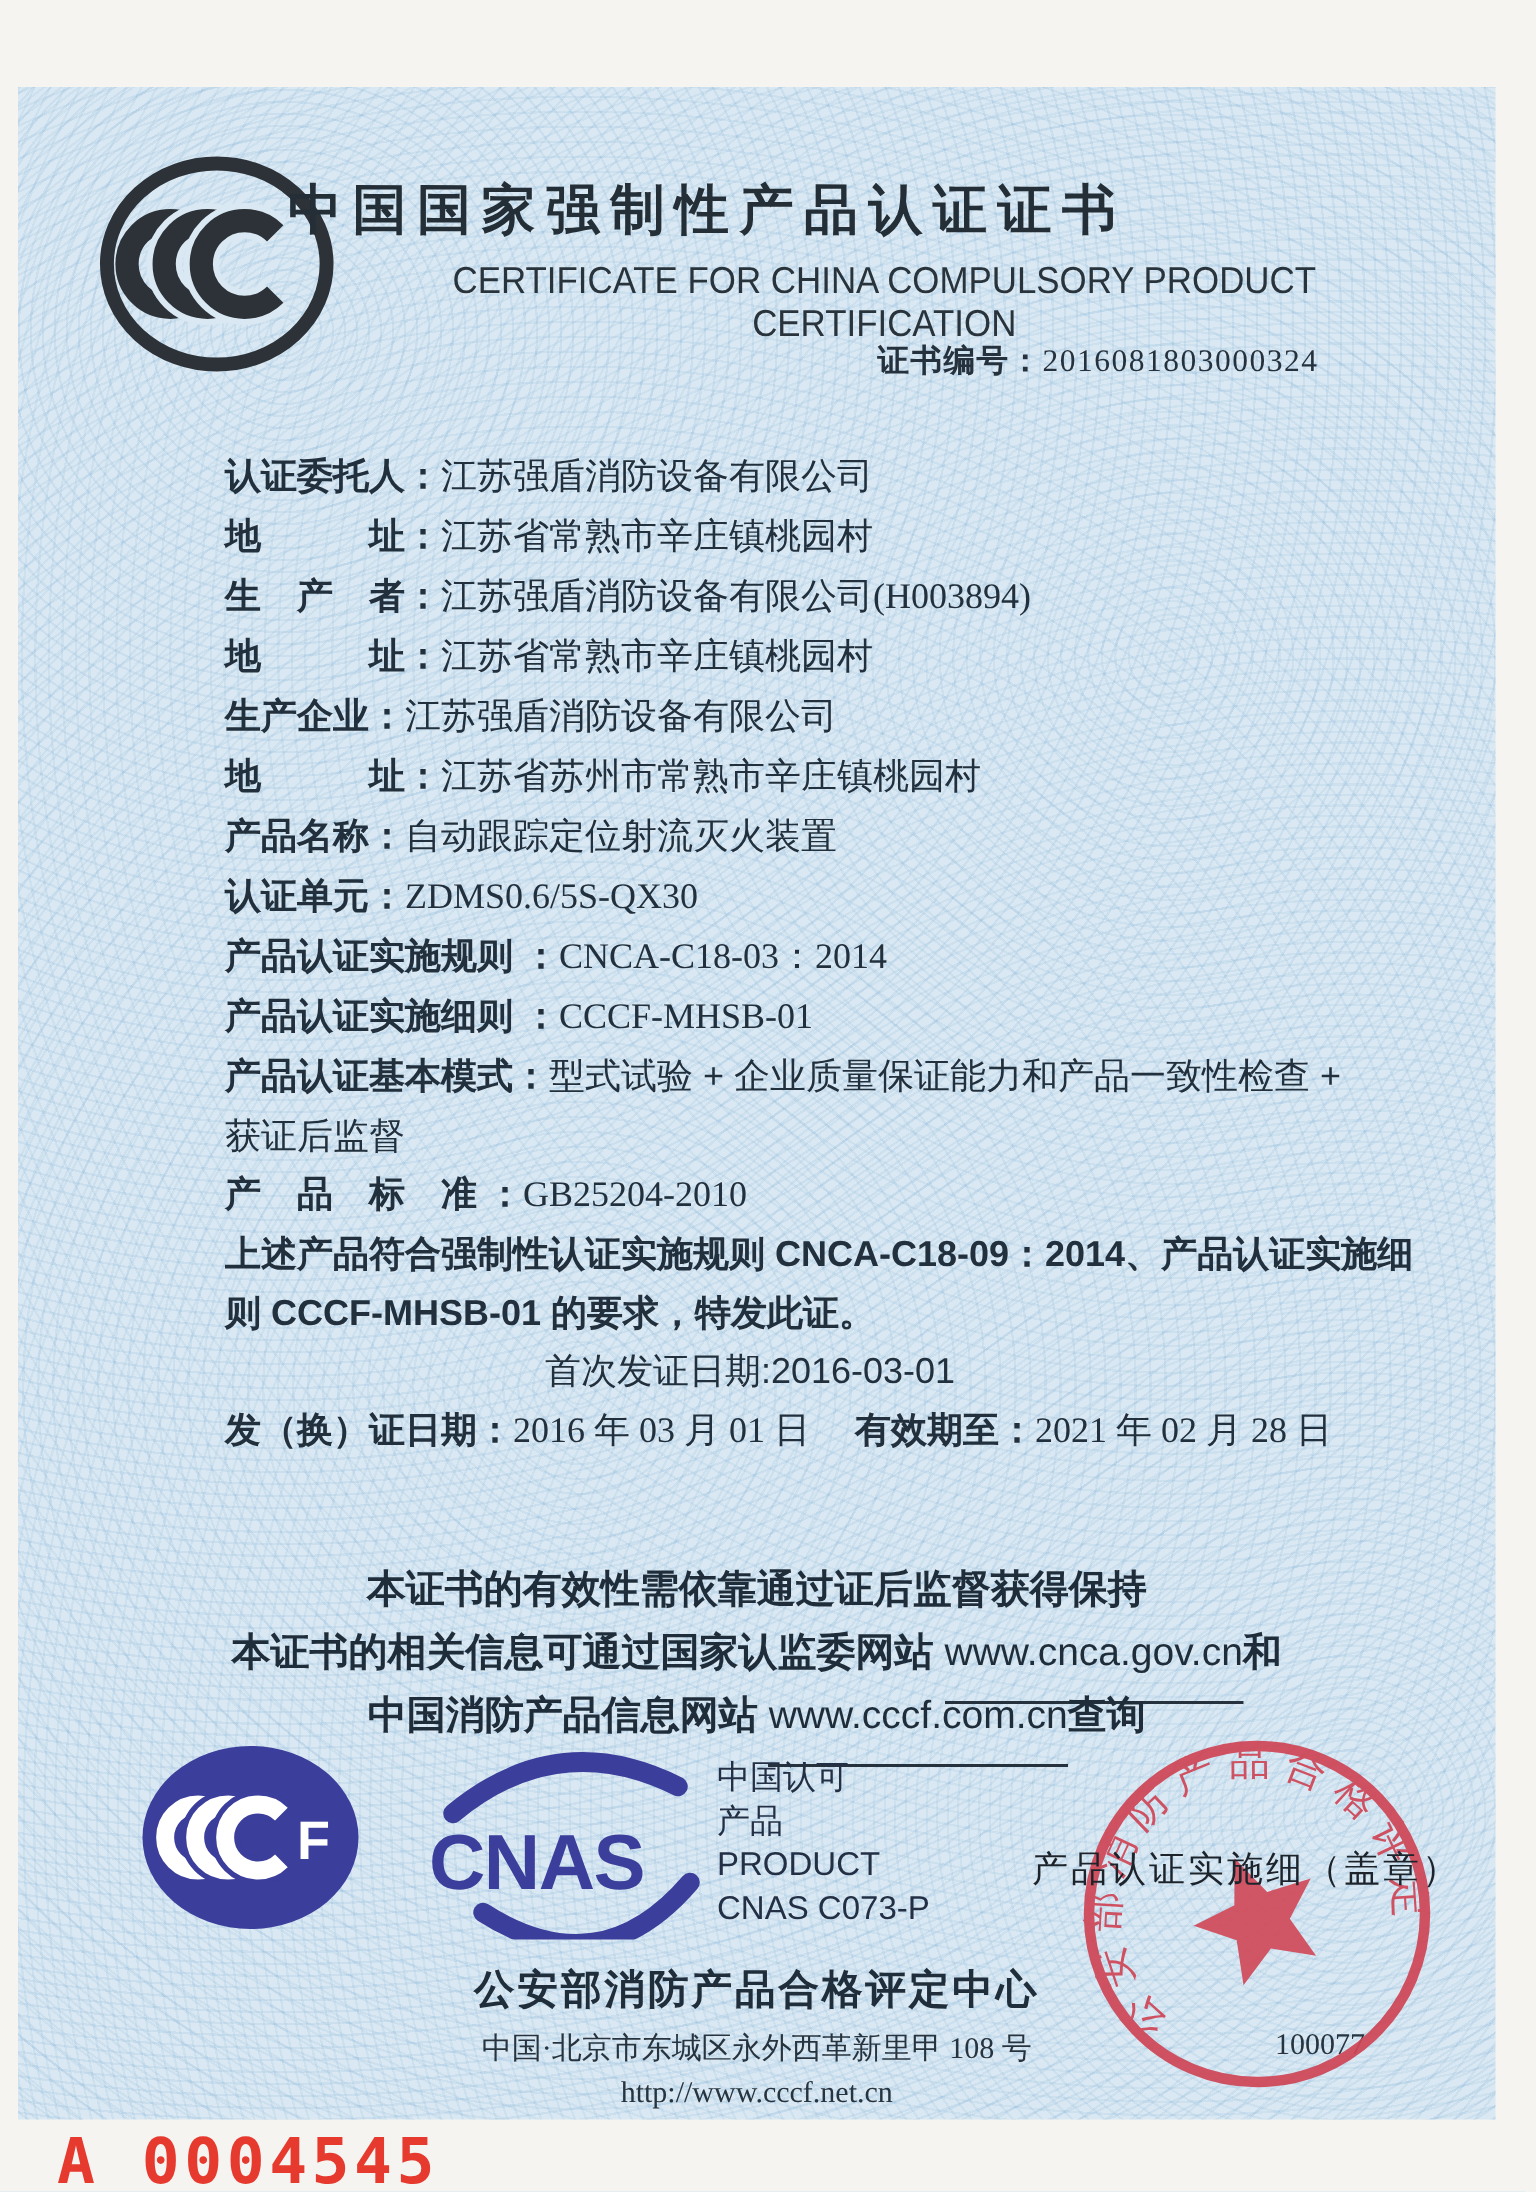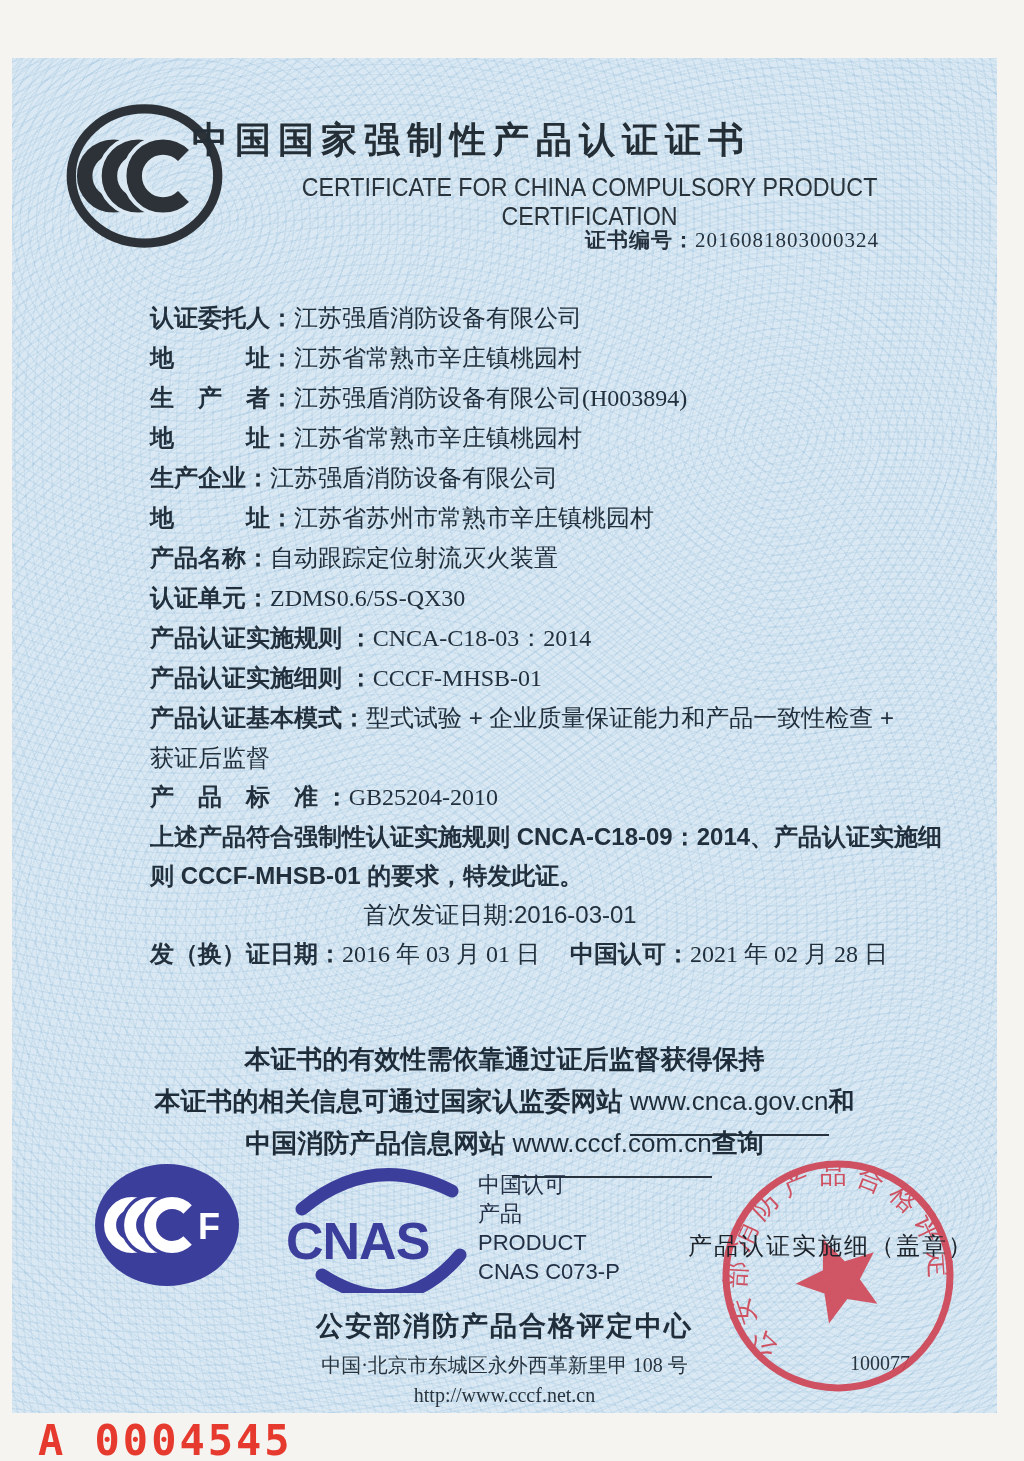--- a/index.html
+++ b/index.html
@@ -98,21 +98,21 @@
     <div class="row"><span class="lbl">认证单元：</span><span class="val">ZDMS0.6/5S-QX30</span></div>
     <div class="row"><span class="lbl">产品认证实施规则 ：</span><span class="val">CNCA-C18-03：2014</span></div>
     <div class="row"><span class="lbl">产品认证实施细则 ：</span><span class="val">CCCF-MHSB-01</span></div>
     <div class="row"><span class="lbl">产品认证基本模式：</span><span class="sans">型式试验 + 企业质量保证能力和产品一致性检查 +</span></div>
     <div class="row sans">获证后监督</div>
     <div class="row"><span class="lbl">产　品　标　准 ：</span><span class="val">GB25204-2010</span></div>
     <div class="row bold-par">上述产品符合强制性认证实施规则 CNCA-C18-09：2014、产品认证实施细</div>
     <div class="row bold-par">则 CCCF-MHSB-01 的要求，特发此证。</div>
     <div class="row first-issue">首次发证日期:2016-03-01</div>
     <div class="row">
-      <span class="lbl">发（换）证日期：</span><span class="val">2016 年 03 月 01 日</span><span class="lbl gap-l">中国认可：</span><span class="val">2021 年 02 月 28 日</span>
+      <span class="lbl">发（换）证日期：</span><span class="val">2016 年 03 月 01 日</span><span class="lbl gap-l">有效期至：</span><span class="val">2021 年 02 月 28 日</span>
     </div>
   </div>
 
   <div class="notices">
     <div>本证书的有效性需依靠通过证后监督获得保持</div>
     <div><span>本证书的相关信息可通过国家认监委网站 </span><span class="url">www.cnca.gov.cn</span><span>和</span></div>
     <div><span>中国消防产品信息网站 </span><span class="url">www.cccf.com.cn</span><span>查询</span></div>
   </div>
 
   <svg class="cccf-mark" viewBox="0 0 150 128">

